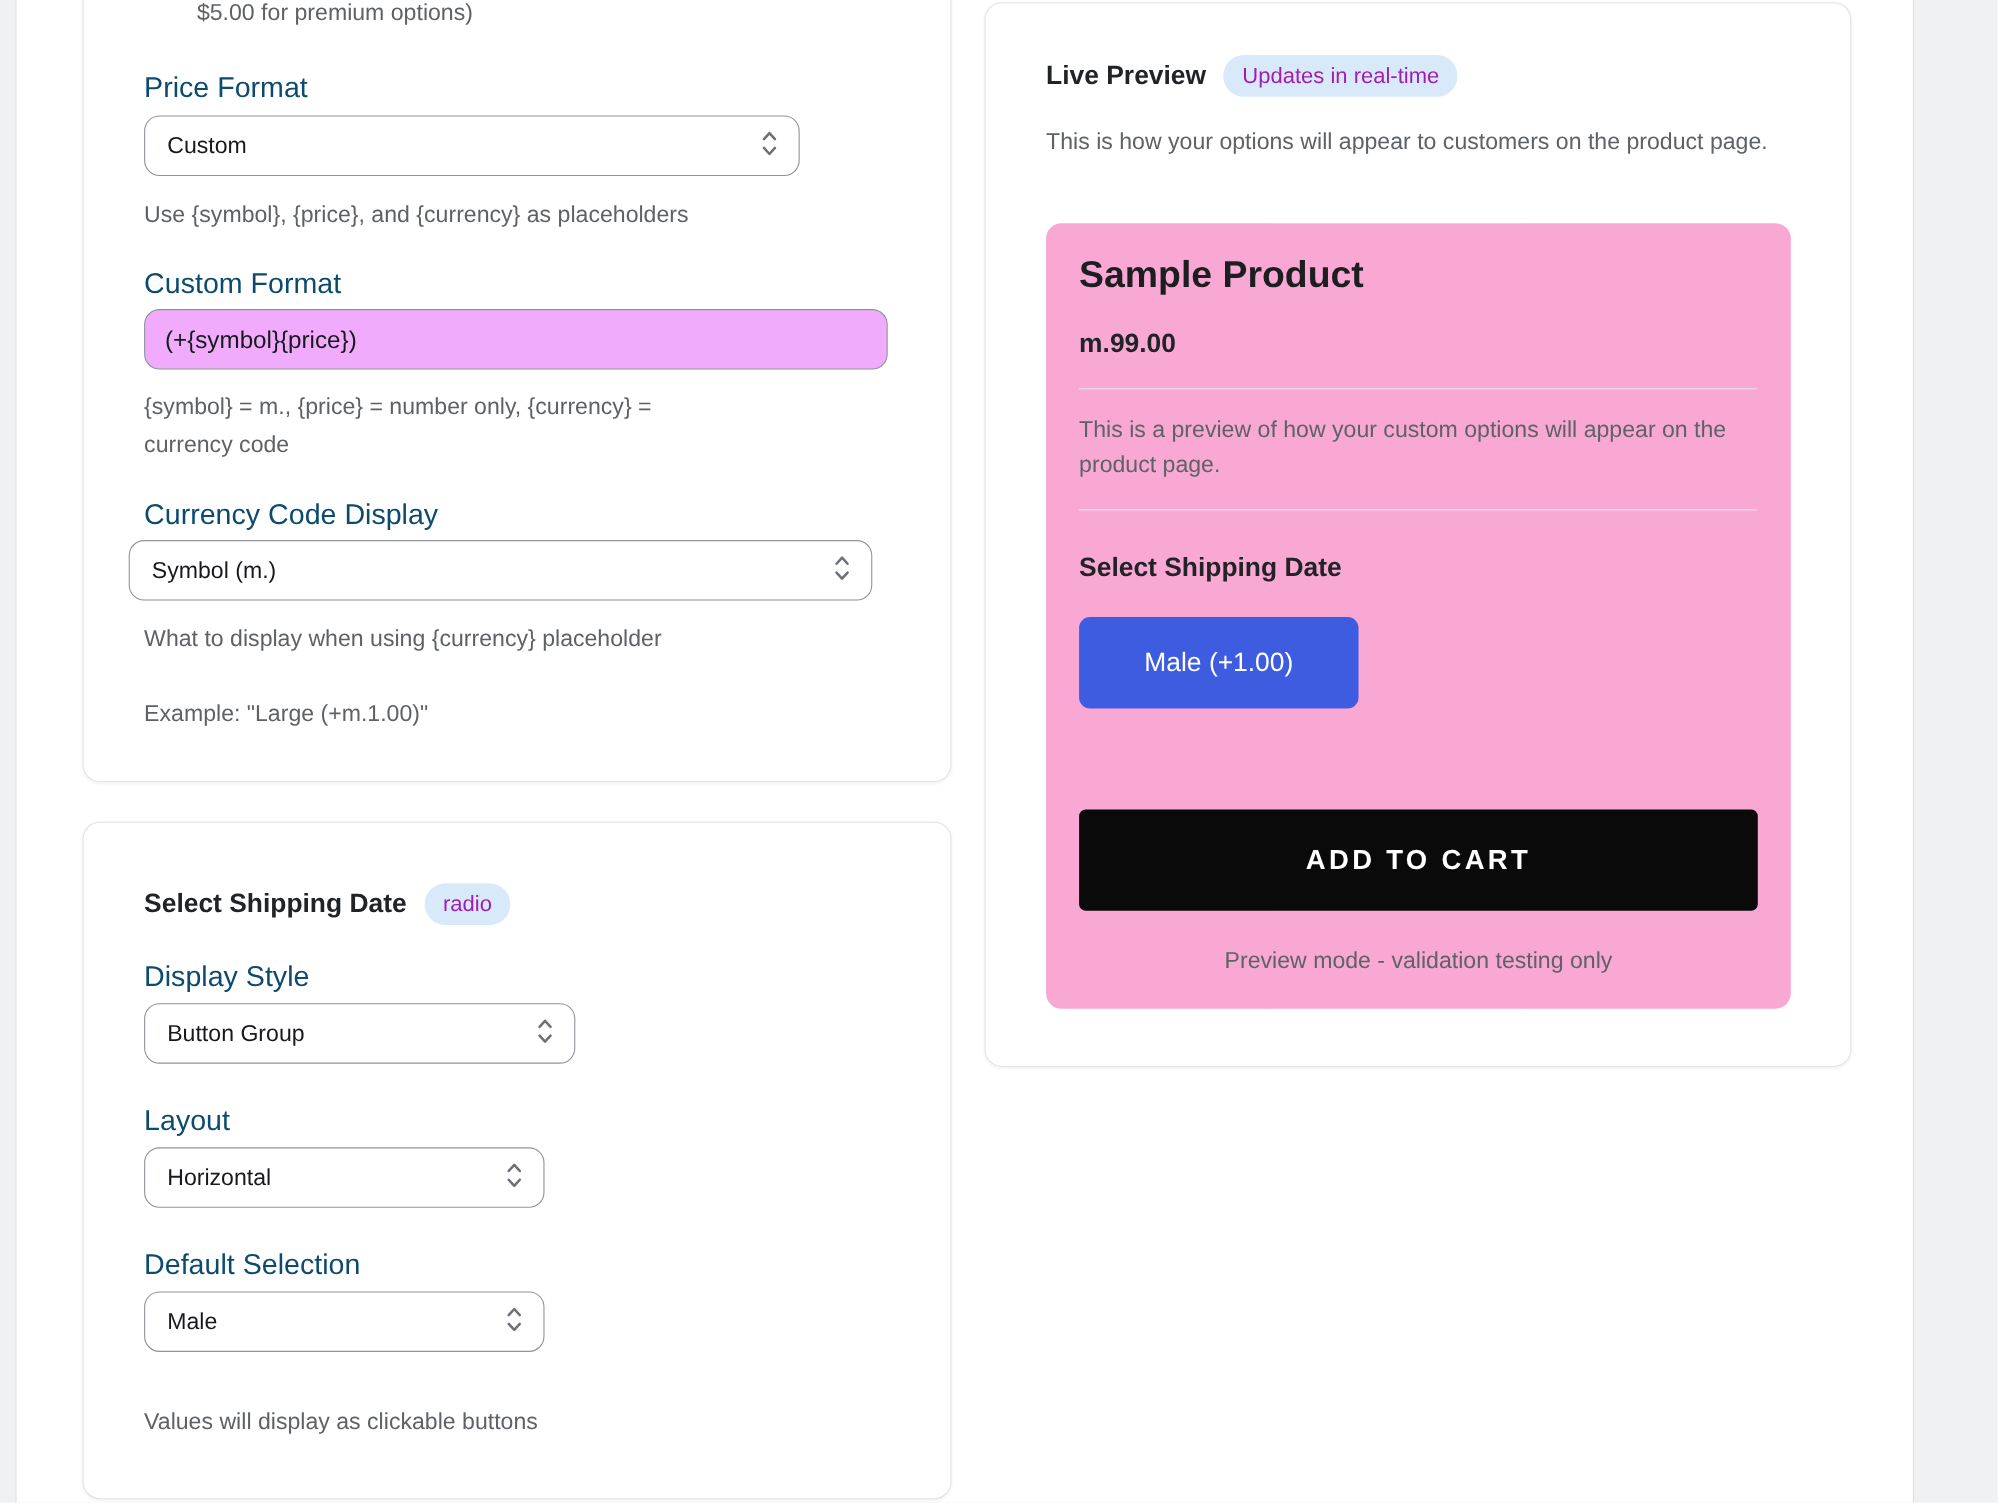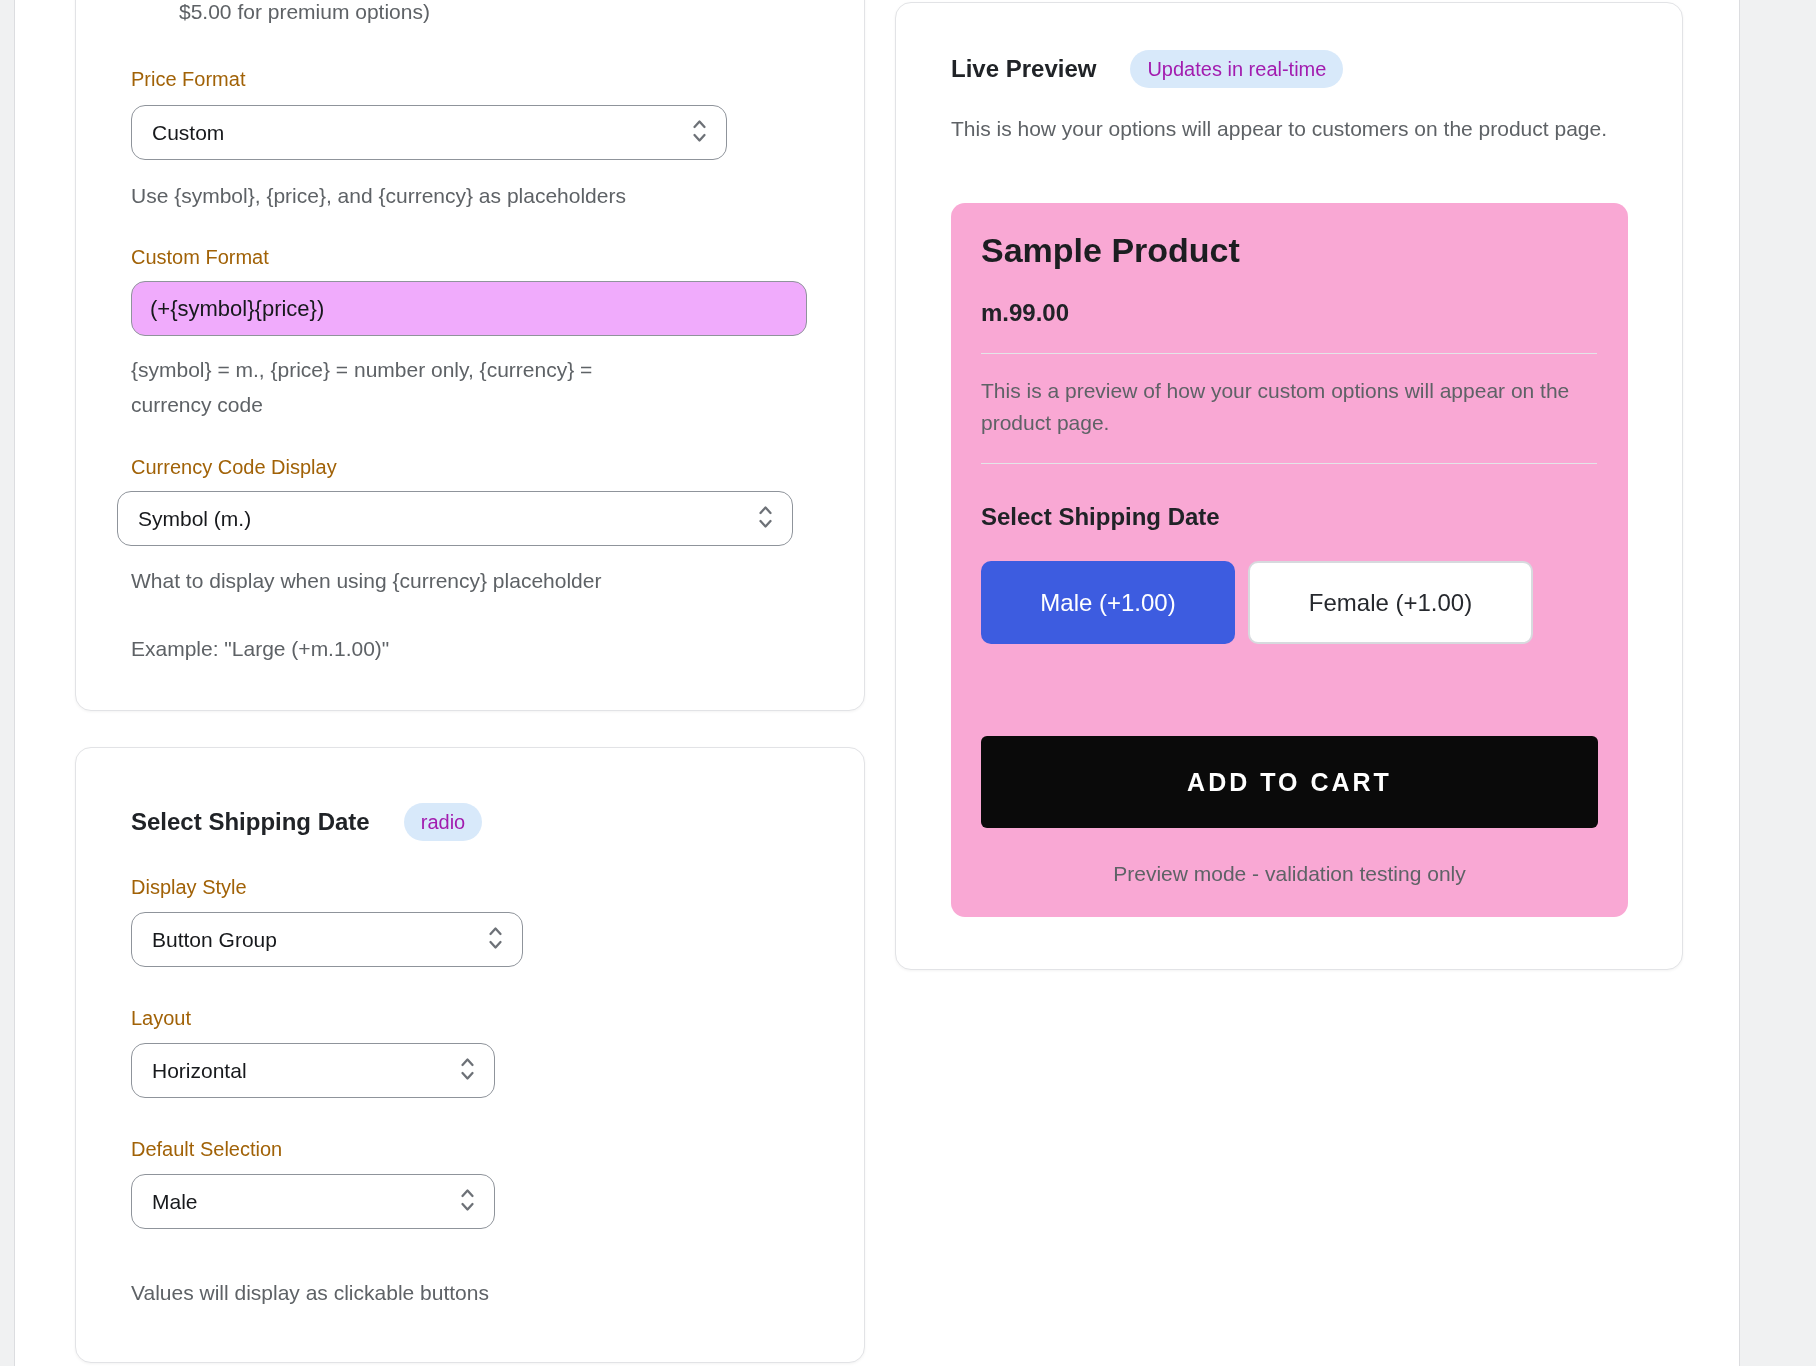--- a/index.html
+++ b/index.html
@@ -11,39 +11,39 @@
   }
   .frame{
     position:absolute;left:14px;top:0;width:1726px;height:1366px;
     background:#ffffff;border-left:1px solid #dcdde0;border-right:1px solid #dcdde0;
     box-sizing:border-box;
   }
   .card{
     position:absolute;background:#ffffff;border:1px solid #e2e3e6;border-radius:16px;
     box-sizing:border-box;box-shadow:0 1px 3px rgba(0,0,0,.05);
   }
-  .label{position:absolute;font-size:20px;color:#a16207;line-height:28px;}
+  .label{position:absolute;font-size:26px;color:#0c4a6e;line-height:28px;}
   .helper{position:absolute;font-size:21px;color:#5e6266;line-height:35px;}
   .select{
     position:absolute;height:55px;background:#fff;border:1px solid #8f949b;border-radius:14px;
     box-sizing:border-box;display:flex;align-items:center;padding:0 20px;cursor:pointer;
   }
   .select .sel-text{font-size:21px;color:#17191c;}
   .select .chev{position:absolute;right:18px;top:50%;transform:translateY(-50%);}
   .text-input{
     position:absolute;height:55px;background:#f0abfc;border:1px solid #8f949b;border-radius:14px;
     box-sizing:border-box;padding:0 18px;font-size:22px;color:#17191c;
     font-family:"Liberation Sans", sans-serif;outline:none;width:676px;
   }
   .card-title{font-size:24px;font-weight:700;color:#202327;line-height:34px;}
   .pill{
     display:inline-block;background:#d8e9fa;color:#a21caf;border-radius:999px;
     font-size:20px;line-height:20px;padding:9px 17px;vertical-align:middle;
   }
-  .title-row{position:absolute;display:flex;align-items:center;gap:34px;}
+  .title-row{position:absolute;display:flex;align-items:center;gap:16px;}
   .panel{
     position:absolute;background:#f9a8d4;border-radius:14px;
   }
   .divider{position:absolute;height:1px;background:#e4e5e8;}
   .opt-btn{
     position:absolute;height:83px;border-radius:10px;box-sizing:border-box;
     display:flex;align-items:center;justify-content:center;font-size:24px;cursor:pointer;
   }
   .opt-btn.selected{background:#3d5ce0;color:#ffffff;border:none;}
   .opt-btn.unselected{background:#ffffff;color:#26292e;border:2px solid #d7dade;}
@@ -161,21 +161,20 @@
       <div class="divider" style="left:30px;top:150px;width:616px;"></div>
 
       <div class="helper" style="left:30px;top:172px;width:600px;line-height:32px;">This is a preview of how your custom options will appear on the product page.</div>
 
       <div class="divider" style="left:30px;top:260px;width:616px;"></div>
 
       <div style="position:absolute;left:30px;top:300px;font-size:24px;font-weight:700;color:#202327;">Select Shipping Date</div>
 
       <div class="opt-btn selected" style="left:30px;top:358px;width:254px;">Male (+1.00)</div>
 
-      <div class="opt-btn unselected" style="left:297px;top:358px;width:285px;">Female (+1.00)</div>
 
       <button class="cart-btn" style="left:30px;top:533px;width:617px;height:92px;">ADD TO CART</button>
 
       <div class="helper" style="left:0;top:656px;width:100%;text-align:center;line-height:30px;">Preview mode - validation testing only</div>
     </div>
   </div>
 
 </div>
 
 </body></html>

